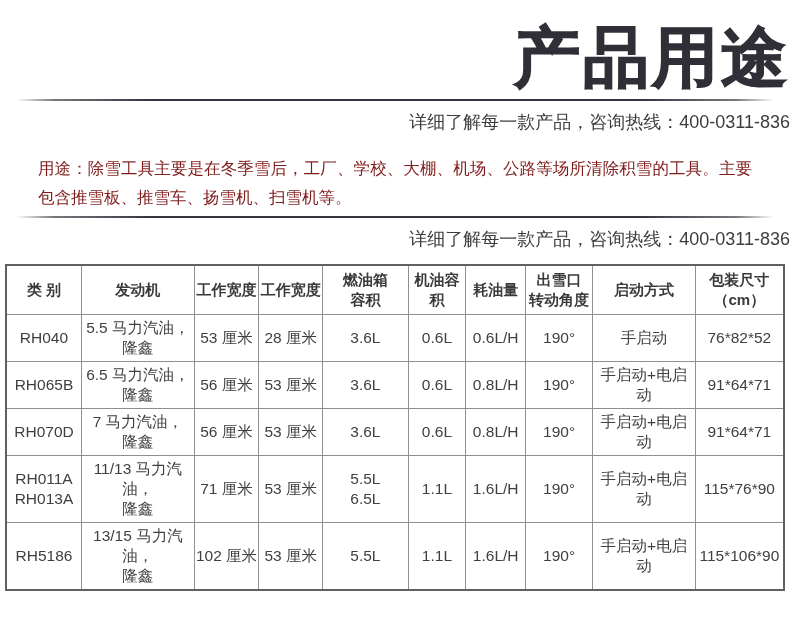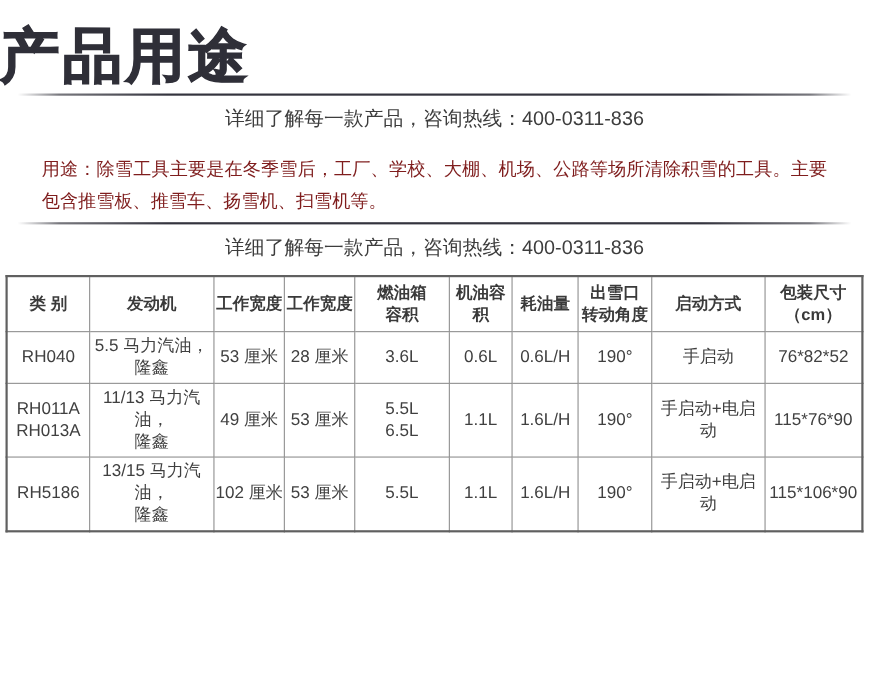--- a/index.html
+++ b/index.html
@@ -8,42 +8,42 @@
     width: 790px;
     height: 633px;
     background: #ffffff;
     font-family: "Liberation Sans", "DejaVu Sans", sans-serif;
     color: #4a4a4a;
     overflow: hidden;
   }
   .big-title {
     margin: 0;
     padding-top: 21px;
-    text-align: left;
-    font-size: 54px;
+    text-align: right;
+    font-size: 66px;
     line-height: 1.12;
     font-weight: 900;
     letter-spacing: 3px;
     color: #2f2f38;
     -webkit-text-stroke: 1.2px #2f2f38;
   }
   .divider {
     height: 2px;
     margin: 4px 16px 0 16px;
     background: linear-gradient(to right,
       rgba(47,47,56,0) 0%,
       rgba(47,47,56,0.65) 5%,
       #34343e 18%,
       #34343e 82%,
       rgba(47,47,56,0.65) 95%,
       rgba(47,47,56,0) 100%);
   }
   .hotline {
     margin: 9px 0 0 0;
-    text-align: center;
+    text-align: right;
     font-size: 18px;
     line-height: 24px;
     color: #3d3d3d;
   }
   .desc {
     margin: 20px 38px 0 38px;
     font-size: 16.5px;
     line-height: 29px;
     color: #7f1d1d;
     text-align: justify;
@@ -128,23 +128,47 @@
             <td>53 厘米</td>
             <td>28 厘米</td>
             <td>3.6L</td>
             <td>0.6L</td>
             <td>0.6L/H</td>
             <td>190°</td>
             <td>手启动</td>
             <td>76*82*52</td>
           </tr>
           <tr>
+            <td>RH065B</td>
+            <td>6.5 马力汽油，<br>隆鑫</td>
+            <td>56 厘米</td>
+            <td>53 厘米</td>
+            <td>3.6L</td>
+            <td>0.6L</td>
+            <td>0.8L/H</td>
+            <td>190°</td>
+            <td>手启动+电启动</td>
+            <td>91*64*71</td>
+          </tr>
+          <tr>
+            <td>RH070D</td>
+            <td>7 马力汽油，<br>隆鑫</td>
+            <td>56 厘米</td>
+            <td>53 厘米</td>
+            <td>3.6L</td>
+            <td>0.6L</td>
+            <td>0.8L/H</td>
+            <td>190°</td>
+            <td>手启动+电启动</td>
+            <td>91*64*71</td>
+          </tr>
+          <tr>
             <td>RH011A<br>RH013A</td>
             <td>11/13 马力汽油，<br>隆鑫</td>
-            <td>49 厘米</td>
+            <td>71 厘米</td>
             <td>53 厘米</td>
             <td>5.5L<br>6.5L</td>
             <td>1.1L</td>
             <td>1.6L/H</td>
             <td>190°</td>
             <td>手启动+电启动</td>
             <td>115*76*90</td>
           </tr>
           <tr>
             <td>RH5186</td>

